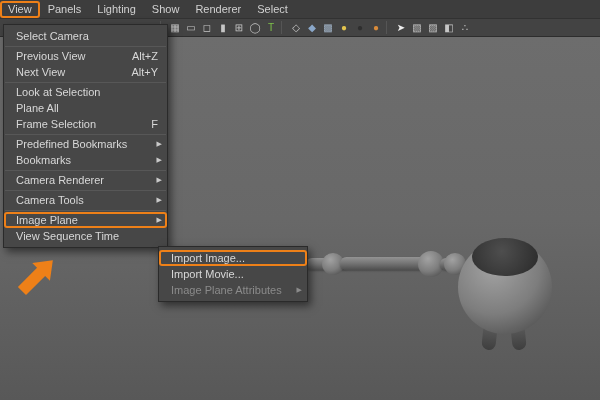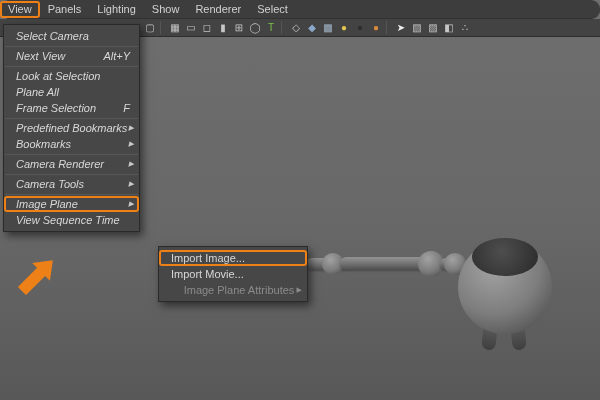--- a/index.html
+++ b/index.html
@@ -33,47 +33,47 @@
   .leg{
     border-radius:7px;
     background:linear-gradient(#6a6a6a, #3e3e3e);
   }
 
   
   .menubar{
     position:absolute; left:0; top:0; width:600px; height:19px;
     background:#3d3d3d; border-bottom:1px solid #323232;
     display:flex; align-items:center; z-index:5;
-    font-size:11px; color:#d2d2d2;border-radius:9px;
+    font-size:11px; color:#d2d2d2;
   }
   .mb-item{ padding:2px 8px; line-height:13px; cursor:default; }
   .toolbar{
     position:absolute; left:0; top:19px; width:600px; height:18px;
     background:#434343; border-bottom:1px solid #2d2d2d;
     display:flex; align-items:center; z-index:5; padding-left:126px;
   }
   .tb-icon{
     width:16px; height:15px; line-height:15px; text-align:center;
     font-size:10px; color:#c6c6c6; cursor:default;
   }
   .tb-sep{ width:5px; height:13px; border-left:1px solid #555; margin:0 2px; }
 
   
   .popup{
     position:absolute; background:#474747; border:1px solid #2a2a2a;
     box-shadow:3px 4px 8px rgba(0,0,0,.5); padding:3px 0;
     font-size:11px; color:#d8d8d8;
   }
-  .view-menu{ left:3px; top:24px; width:137px; z-index:10;font-style:italic; }
+  .view-menu{ left:3px; top:24px; width:165px; z-index:10; }
   .sub-menu{ left:158px; top:246px; width:150px; z-index:11; }
   .mrow{ position:relative; height:16px; line-height:16px; padding-left:12px;
          white-space:nowrap; cursor:default; }
   .mrow .sc{ position:absolute; right:9px; top:0; }
   .mrow .subarrow{ position:absolute; right:5px; top:0; font-size:7px; line-height:16px; color:#c9c9c9; }
-  .mrow.disabled{ color:#8b8b8b;text-align:center; }
+  .mrow.disabled{ color:#8b8b8b; }
   .mrow.disabled .subarrow{ color:#8b8b8b; }
   .msep{ height:1px; background:#383838; border-bottom:1px solid #575757; margin:2px 1px 1px; }
 
   
   .ring{ box-shadow:inset 0 0 0 2px var(--orange); border-radius:3px; }
 
   
   .annot-arrow{ position:absolute; left:5px; top:256px; z-index:12; }
 </style>
 </head>
@@ -123,20 +123,21 @@
     <div class="tb-icon" style="color: rgb(239, 239, 239);">➤</div>
     <div class="tb-icon" style="color: rgb(198, 198, 198);">▧</div>
     <div class="tb-icon" style="color: rgb(198, 198, 198);">▨</div>
     <div class="tb-icon" style="color: rgb(198, 198, 198);">◧</div>
     <div class="tb-icon" style="color: rgb(198, 198, 198);">∴</div>
   </div>
 
 <div class="popup view-menu">
     <div class="mrow"><span>Select Camera</span></div>
     <div class="msep"></div>
+    <div class="mrow"><span>Previous View</span><span class="sc">Alt+Z</span></div>
     <div class="mrow"><span>Next View</span><span class="sc">Alt+Y</span></div>
     <div class="msep"></div>
     <div class="mrow"><span>Look at Selection</span></div>
     <div class="mrow"><span>Plane All</span></div>
     <div class="mrow"><span>Frame Selection</span><span class="sc">F</span></div>
     <div class="msep"></div>
     <div class="mrow"><span>Predefined Bookmarks</span><span class="subarrow">▶</span></div>
     <div class="mrow"><span>Bookmarks</span><span class="subarrow">▶</span></div>
     <div class="msep"></div>
     <div class="mrow"><span>Camera Renderer</span><span class="subarrow">▶</span></div>

